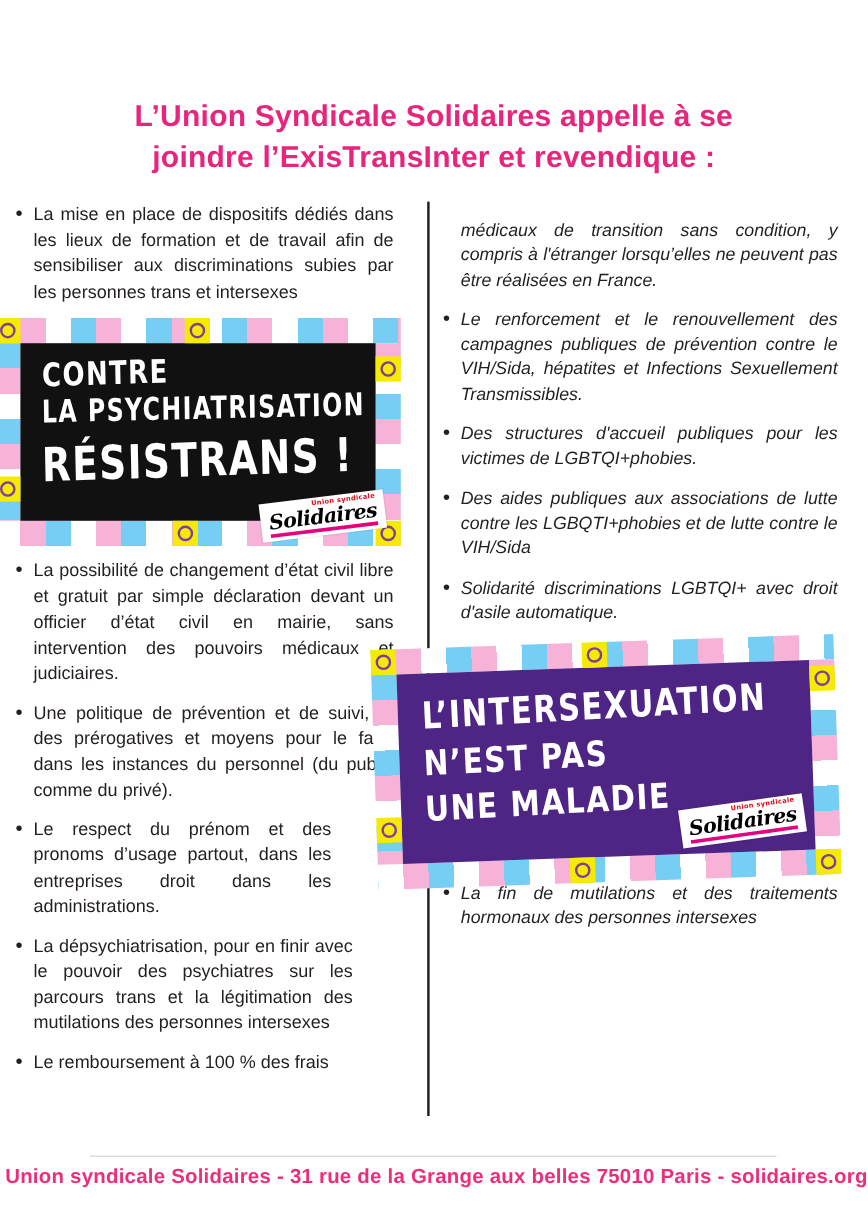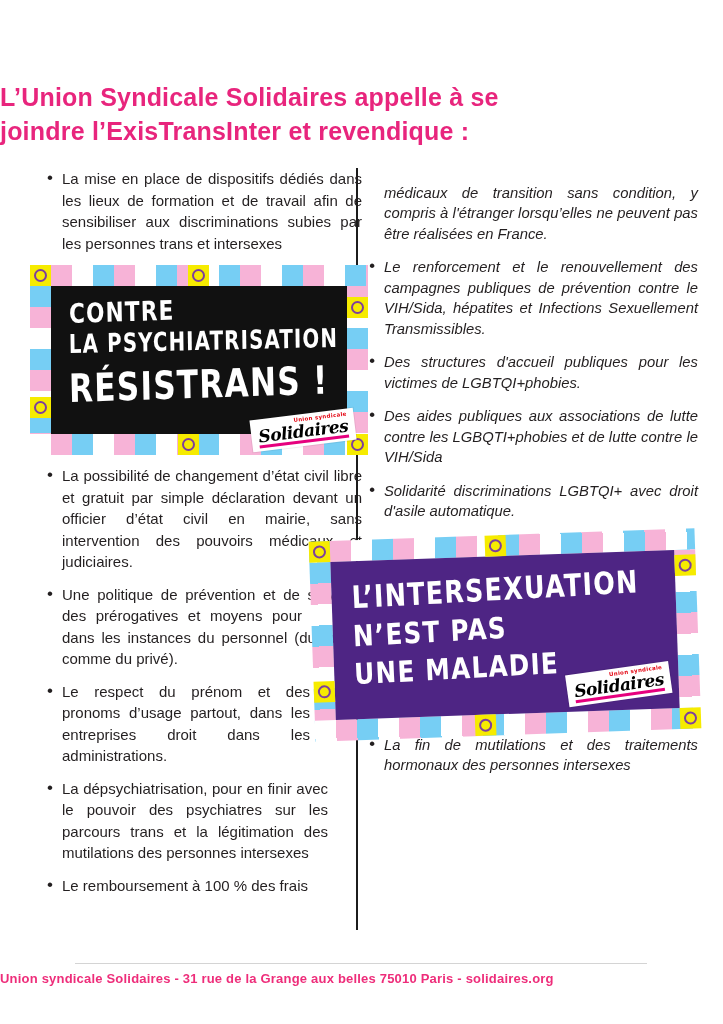--- a/index.html
+++ b/index.html
@@ -1,24 +1,24 @@
 <!DOCTYPE html>
 <html><head>
 <meta charset="utf-8">
 <style>
   html,body{margin:0;padding:0;background:#ffffff;}
   body{width:723px;height:1024px;font-family:"Liberation Sans",sans-serif;color:#231f20;}
   .page{position:relative;width:723px;height:1024px;background:#fff;overflow:hidden;}
 
   
-  .title{position:absolute;top:80px;left:0;width:723px;text-align:left;
+  .title{position:absolute;top:80px;left:0;width:723px;text-align:center;
          color:#e8257d;font-weight:800;font-size:25px;line-height:34px;letter-spacing:.2px;}
 
   
-  .col-left{position:absolute;left:46px;top:168px;width:316px;}
+  .col-left{position:absolute;left:12px;top:168px;width:316px;}
   .col-right{position:absolute;left:368px;top:168px;width:330px;}
   .divider{position:absolute;left:356px;top:168px;width:1.5px;height:762px;background:#1c1c1c;}
 
   ul{list-style:none;margin:0;padding:0;}
   .col-left li, .col-right li, .cont{
       position:relative;padding-left:16px;text-align:justify;}
   .col-left li{font-size:15px;line-height:21.5px;margin-bottom:11px;}
   .col-right li,.cont{font-size:14.8px;line-height:20.5px;margin-bottom:13px;font-style:italic;}
   li::before{content:"\2022";position:absolute;left:1px;top:-1px;font-size:17px;}
   .narrow-lg{padding-right:52px;}
@@ -64,22 +64,22 @@
   .banner-1 .logo{right:-8px;bottom:-12px;transform:rotate(-7deg);}
   .banner-2 .logo{right:8px;bottom:10px;transform:rotate(-6deg);}
   .logo-small{display:block;text-align:right;color:#e30613;font-size:5.5px;line-height:6px;
               font-weight:bold;letter-spacing:.3px;}
   .logo-brand{display:block;color:#000;font-weight:800;font-style:italic;font-size:17px;
               line-height:18px;letter-spacing:-.5px;border-bottom:3.5px solid #e6007e;
               font-family:"DejaVu Serif",serif;}
 
   
   .footer-rule{position:absolute;left:75px;top:963px;width:572px;height:1px;background:#d4d4d4;}
-  .footer-text{position:absolute;top:971px;left:0;width:723px;text-align:left;
-               color:#ee2d7a;font-size:13px;font-weight:bold;letter-spacing:.2px;}
+  .footer-text{position:absolute;top:971px;left:0;width:723px;text-align:right;
+               color:#ee2d7a;font-size:17px;font-weight:bold;letter-spacing:.2px;}
 </style>
 </head>
 <body>
 
 <div class="page">
 
   <div class="title">
     <span>L’Union Syndicale Solidaires appelle à se</span><br>
     <span>joindre l’ExisTransInter et revendique :</span>
   </div>

